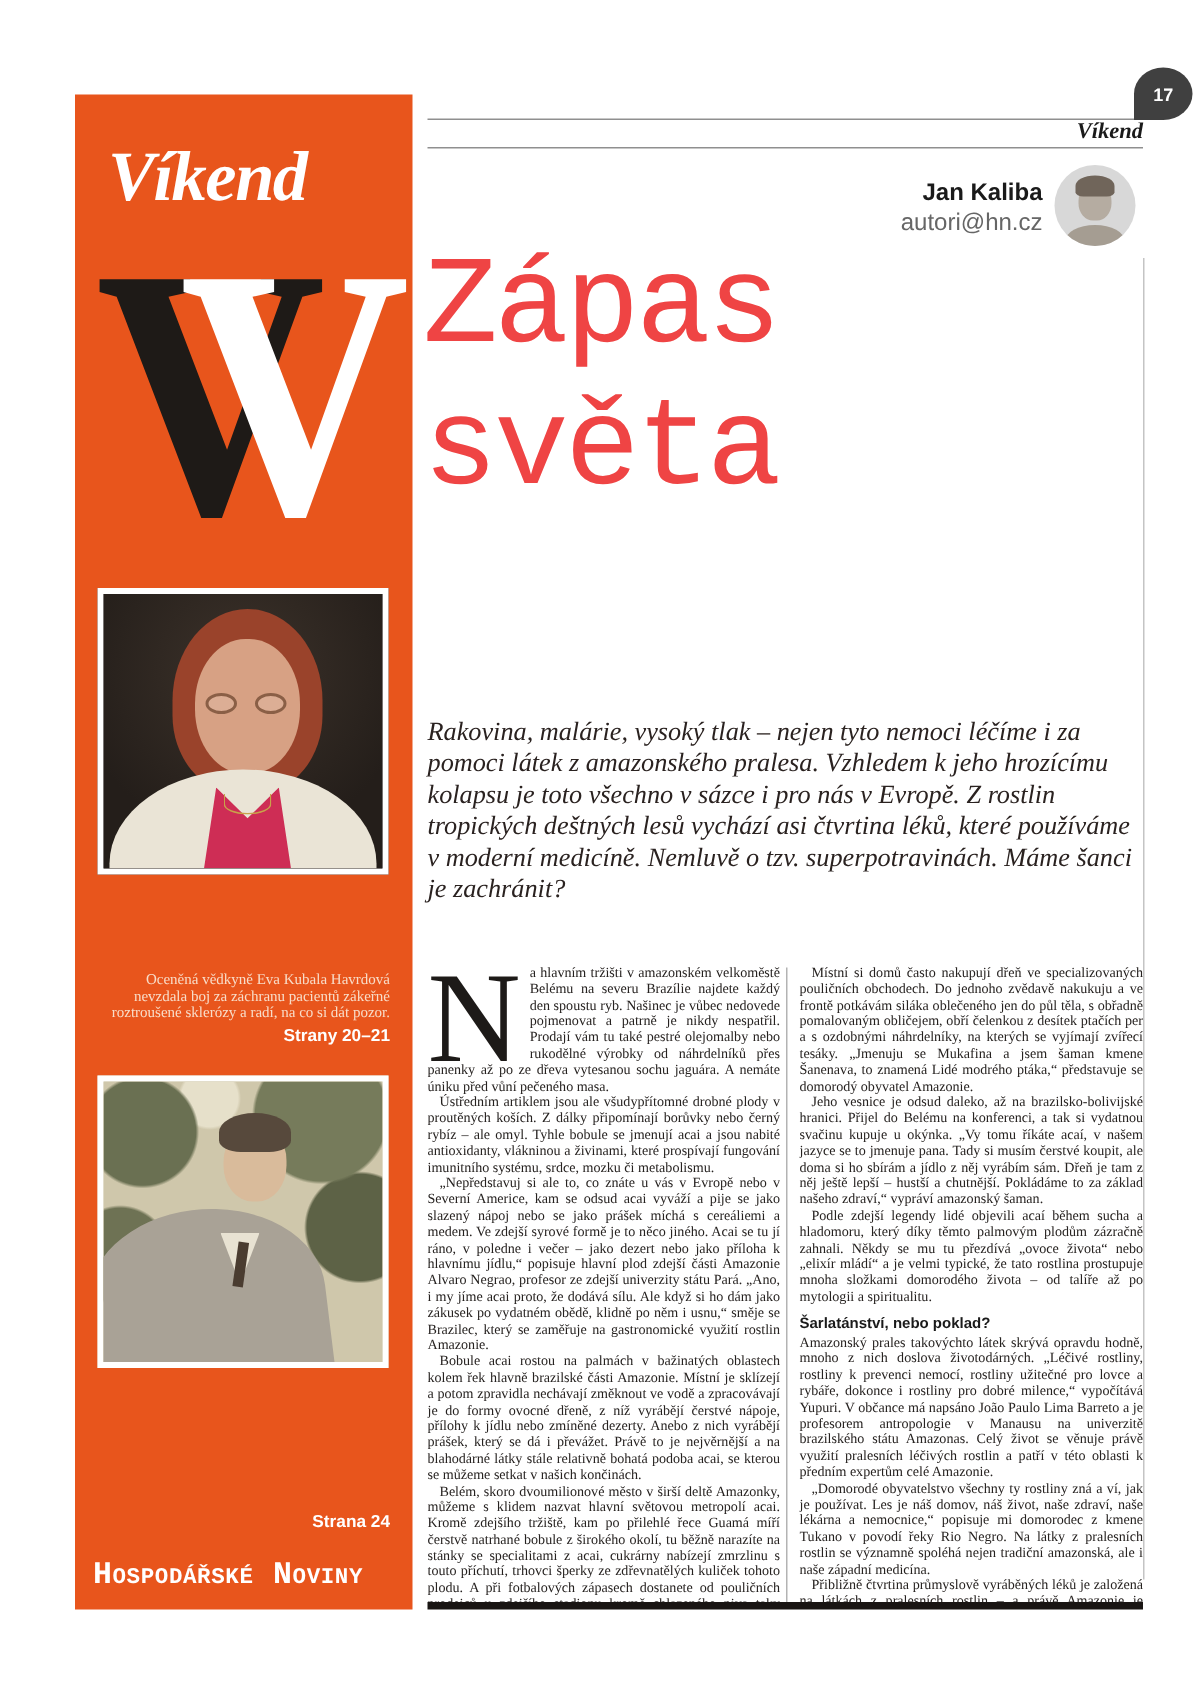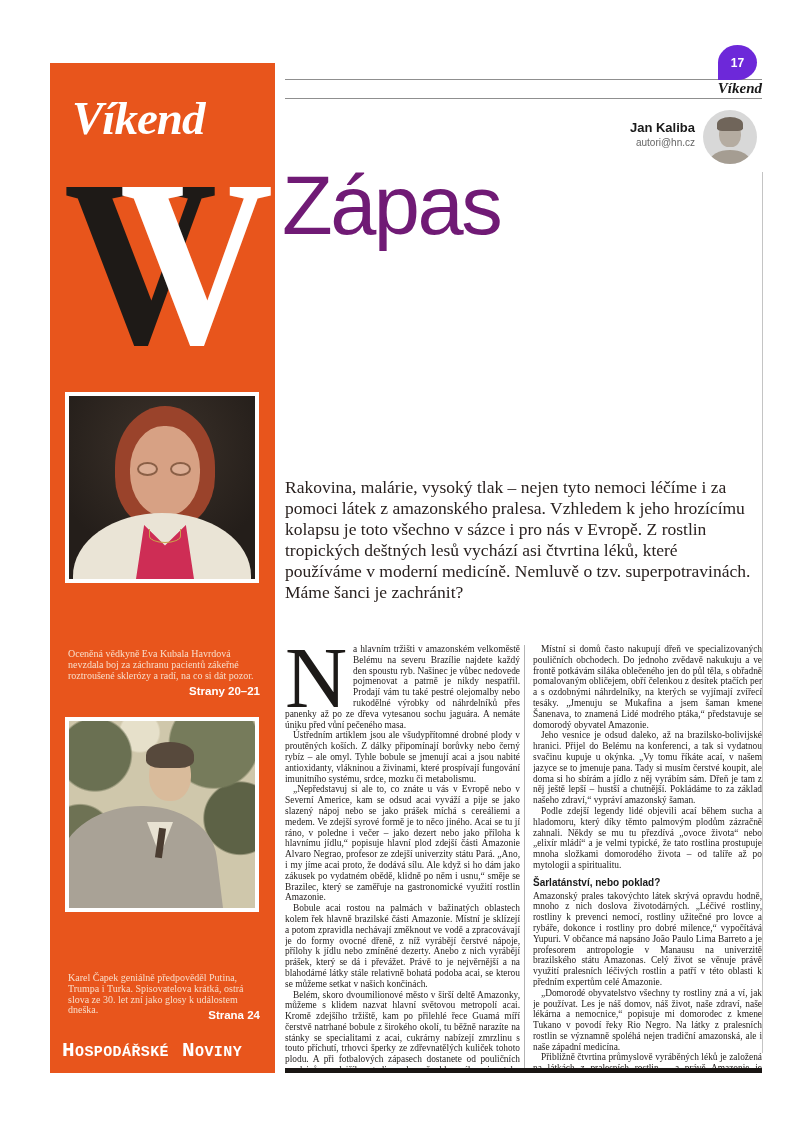--- a/index.html
+++ b/index.html
@@ -38,45 +38,45 @@
   .photo2 .suit { position:absolute; left:-10px; bottom:-14px; width:158px; height:116px; background:#a9a296; border-radius:48% 52% 0 0; transform:rotate(-7deg); }
   .photo2 .shirt { position:absolute; left:78px; bottom:52px; width:26px; height:34px; background:#e8e2d2; clip-path:polygon(0 0, 100% 0, 50% 100%); }
   .photo2 .tie { position:absolute; left:88px; bottom:50px; width:7px; height:30px; background:#4a3c30; transform:rotate(8deg); }
   .photo2 .head { position:absolute; left:80px; top:28px; width:42px; height:52px; background:#d9bb9b; border-radius:50% 48% 46% 46%; }
   .photo2 .hair2 { position:absolute; left:77px; top:21px; width:48px; height:26px; background:#57493c; border-radius:50% 50% 30% 30%; }
 
   .sb-headline { position:absolute; left:18px; width:194px; color:#ffffff; font-size:21px; line-height:23px; font-family:"Liberation Serif", serif; letter-spacing:-0.3px; }
   .sb-headline.h1 { top:530px; }
   .sb-headline.h2 { top:856px; }
   .sb-teaser { position:absolute; left:18px; width:192px; color:#f8ddc9; font-size:10px; line-height:10.8px; font-family:"Liberation Serif", serif; }
-  .sb-teaser.t1 { top:586px; }
+  .sb-teaser.t1 { top:586px;text-align:right; }
   .sb-teaser.t2 { top:910px; }
   .sb-pageref { position:absolute; left:18px; width:192px; text-align:right; color:#ffffff; font-size:11.5px; font-weight:bold; font-family:"Liberation Sans", sans-serif; }
   .sb-pageref.p1 { top:622px; }
   .sb-pageref.p2 { top:946px; }
   .masthead { position:absolute; left:12px; top:976px; width:205px; color:#ffffff; font-family:Liberation Mono, monospace; font-variant:small-caps; font-weight:bold; font-size:21px; letter-spacing:0.4px; }
 
   
   .hdr-rule { position:absolute; left:285px; width:477px; height:1px; background:#8f8f8f; }
   .hdr-rule.r1 { top:79px; } .hdr-rule.r2 { top:98px; }
   .section-name { position:absolute; left:285px; top:80px; width:477px; text-align:right; font-family:"Liberation Serif", serif; font-style:italic; font-weight:bold; font-size:15px; color:#1a1a1a; line-height:17px; }
-  .page-badge { position:absolute; left:718px; top:45px; width:39px; height:35px; background:#6d28d9; border-radius:50% 50% 50% 0; color:#fff; font-family:"Liberation Sans", sans-serif; font-weight:bold; font-size:12px; display:flex; align-items:center; justify-content:center; }
+  .page-badge { position:absolute; left:756px; top:45px; width:39px; height:35px; background:#404040; border-radius:50% 50% 50% 0; color:#fff; font-family:"Liberation Sans", sans-serif; font-weight:bold; font-size:12px; display:flex; align-items:center; justify-content:center; }
 
   
   .author-block { position:absolute; left:555px; top:120px; width:140px; text-align:right; font-family:"Liberation Sans", sans-serif; }
-  .author-name { font-size:13px; font-weight:bold; color:#1a1a1a; }
-  .author-email { font-size:10px; color:#666; margin-top:2px; }
+  .author-name { font-size:16px; font-weight:bold; color:#1a1a1a; }
+  .author-email { font-size:16px; color:#666; margin-top:2px; }
   .avatar { position:absolute; left:703px; top:110px; width:54px; height:54px; border-radius:50%; background:#d8d8d8; overflow:hidden; }
   .avatar .a-head { position:absolute; left:16px; top:11px; width:22px; height:26px; background:#b5aca1; border-radius:50% 50% 44% 44%; }
   .avatar .a-hair { position:absolute; left:14px; top:7px; width:26px; height:14px; background:#70655a; border-radius:50% 50% 20% 20%; }
   .avatar .a-body { position:absolute; left:7px; bottom:-8px; width:40px; height:22px; background:#a59d92; border-radius:50% 50% 0 0; }
 
   
-  .headline { position:absolute; left:282px; top:158px; width:470px; font-family:Liberation Sans, sans-serif; color:#701a75; font-size:83px; line-height:95px; letter-spacing:-2.5px; }
-  .lede { position:absolute; left:285px; top:477px; width:472px; font-family:"Liberation Serif", serif; font-size:17.5px; line-height:21px; color:#2a2220; }
+  .headline { position:absolute; left:282px; top:158px; width:470px; font-family:Liberation Mono, monospace; color:#ef4444; font-size:83px; line-height:95px; letter-spacing:-2.5px; }
+  .lede { position:absolute; left:285px; top:477px; width:472px; font-family:"Liberation Serif", serif; font-style:italic; font-size:17.5px; line-height:21px; color:#2a2220; }
   .body-cols { position:absolute; left:285px; top:644px; width:477px; height:428px; display:flex; }
   .bcol { font-family:"Liberation Serif", serif; font-size:9.4px; line-height:10.8px; color:#262220; text-align:justify; overflow:hidden; }
   .bcol.c1 { width:235px; margin-right:13px; }
   .bcol.c2 { width:229px; }
   .bcol p { margin:0; }
   .bcol p.ind { text-indent:8px; }
   .dropcap { float:left; font-size:86px; line-height:60px; padding:4px 6px 0 0; color:#1d1a18; font-family:"Liberation Serif", serif; }
   .subhead { font-family:"Liberation Sans", sans-serif; font-weight:bold; font-size:10px; margin:7px 0 2px 0; color:#1a1a1a; }
 
   .col-divider { position:absolute; left:524px; top:645px; width:1px; height:424px; background:#b3b3b3; }
@@ -109,21 +109,20 @@
     <div class="sb-pageref p1">Strany 20–21</div>
 
     <div class="sb-photo photo2">
       <div class="ph-bg"></div>
       <div class="suit"></div>
       <div class="shirt"></div>
       <div class="tie"></div>
       <div class="head"></div>
       <div class="hair2"></div>
     </div>
-    <div class="sb-teaser t2">Karel Čapek geniálně předpověděl Putina, Trumpa i Turka. Spisovatelova krátká, ostrá slova ze 30. let zní jako glosy k událostem dneška.</div>
     <div class="sb-pageref p2">Strana 24</div>
 
     <div class="masthead">Hospodářské Noviny</div>
   </div>
 
   <div class="hdr-rule r1"></div>
   <div class="section-name">Víkend</div>
   <div class="hdr-rule r2"></div>
   <div class="page-badge">17</div>
 
@@ -132,20 +131,21 @@
     <div class="author-email">autori@hn.cz</div>
   </div>
   <div class="avatar">
     <div class="a-body"></div>
     <div class="a-head"></div>
     <div class="a-hair"></div>
   </div>
 
   <div class="headline">
     <div>Zápas</div>
+    <div>světa</div>
   </div>
 
   <div class="lede">Rakovina, malárie, vysoký tlak – nejen tyto nemoci léčíme i za pomoci látek z amazonského pralesa. Vzhledem k jeho hrozícímu kolapsu je toto všechno v sázce i pro nás v Evropě. Z rostlin tropických deštných lesů vychází asi čtvrtina léků, které používáme v moderní medicíně. Nemluvě o tzv. superpotravinách. Máme šanci je zachránit?</div>
 
   <div class="body-cols">
     <div class="bcol c1">
       <p><span class="dropcap">N</span><span>a hlavním tržišti v amazonském velkoměstě Belému na severu Brazílie najdete každý den spoustu ryb. Našinec je vůbec nedovede pojmenovat a patrně je nikdy nespatřil. Prodají vám tu také pestré olejomalby nebo rukodělné výrobky od náhrdelníků přes panenky až po ze dřeva vytesanou sochu jaguára. A nemáte úniku před vůní pečeného masa.</span></p>
       <p class="ind">Ústředním artiklem jsou ale všudypřítomné drobné plody v proutěných koších. Z dálky připomínají borůvky nebo černý rybíz – ale omyl. Tyhle bobule se jmenují acai a jsou nabité antioxidanty, vlákninou a živinami, které prospívají fungování imunitního systému, srdce, mozku či metabolismu.</p>
       <p class="ind">„Nepředstavuj si ale to, co znáte u vás v Evropě nebo v Severní Americe, kam se odsud acai vyváží a pije se jako slazený nápoj nebo se jako prášek míchá s cereáliemi a medem. Ve zdejší syrové formě je to něco jiného. Acai se tu jí ráno, v poledne i večer – jako dezert nebo jako příloha k hlavnímu jídlu,“ popisuje hlavní plod zdejší části Amazonie Alvaro Negrao, profesor ze zdejší univerzity státu Pará. „Ano, i my jíme acai proto, že dodává sílu. Ale když si ho dám jako zákusek po vydatném obědě, klidně po něm i usnu,“ směje se Brazilec, který se zaměřuje na gastronomické využití rostlin Amazonie.</p>
       <p class="ind">Bobule acai rostou na palmách v bažinatých oblastech kolem řek hlavně brazilské části Amazonie. Místní je sklízejí a potom zpravidla nechávají změknout ve vodě a zpracovávají je do formy ovocné dřeně, z níž vyrábějí čerstvé nápoje, přílohy k jídlu nebo zmíněné dezerty. Anebo z nich vyrábějí prášek, který se dá i převážet. Právě to je nejvěrnější a na blahodárné látky stále relativně bohatá podoba acai, se kterou se můžeme setkat v našich končinách.</p>

